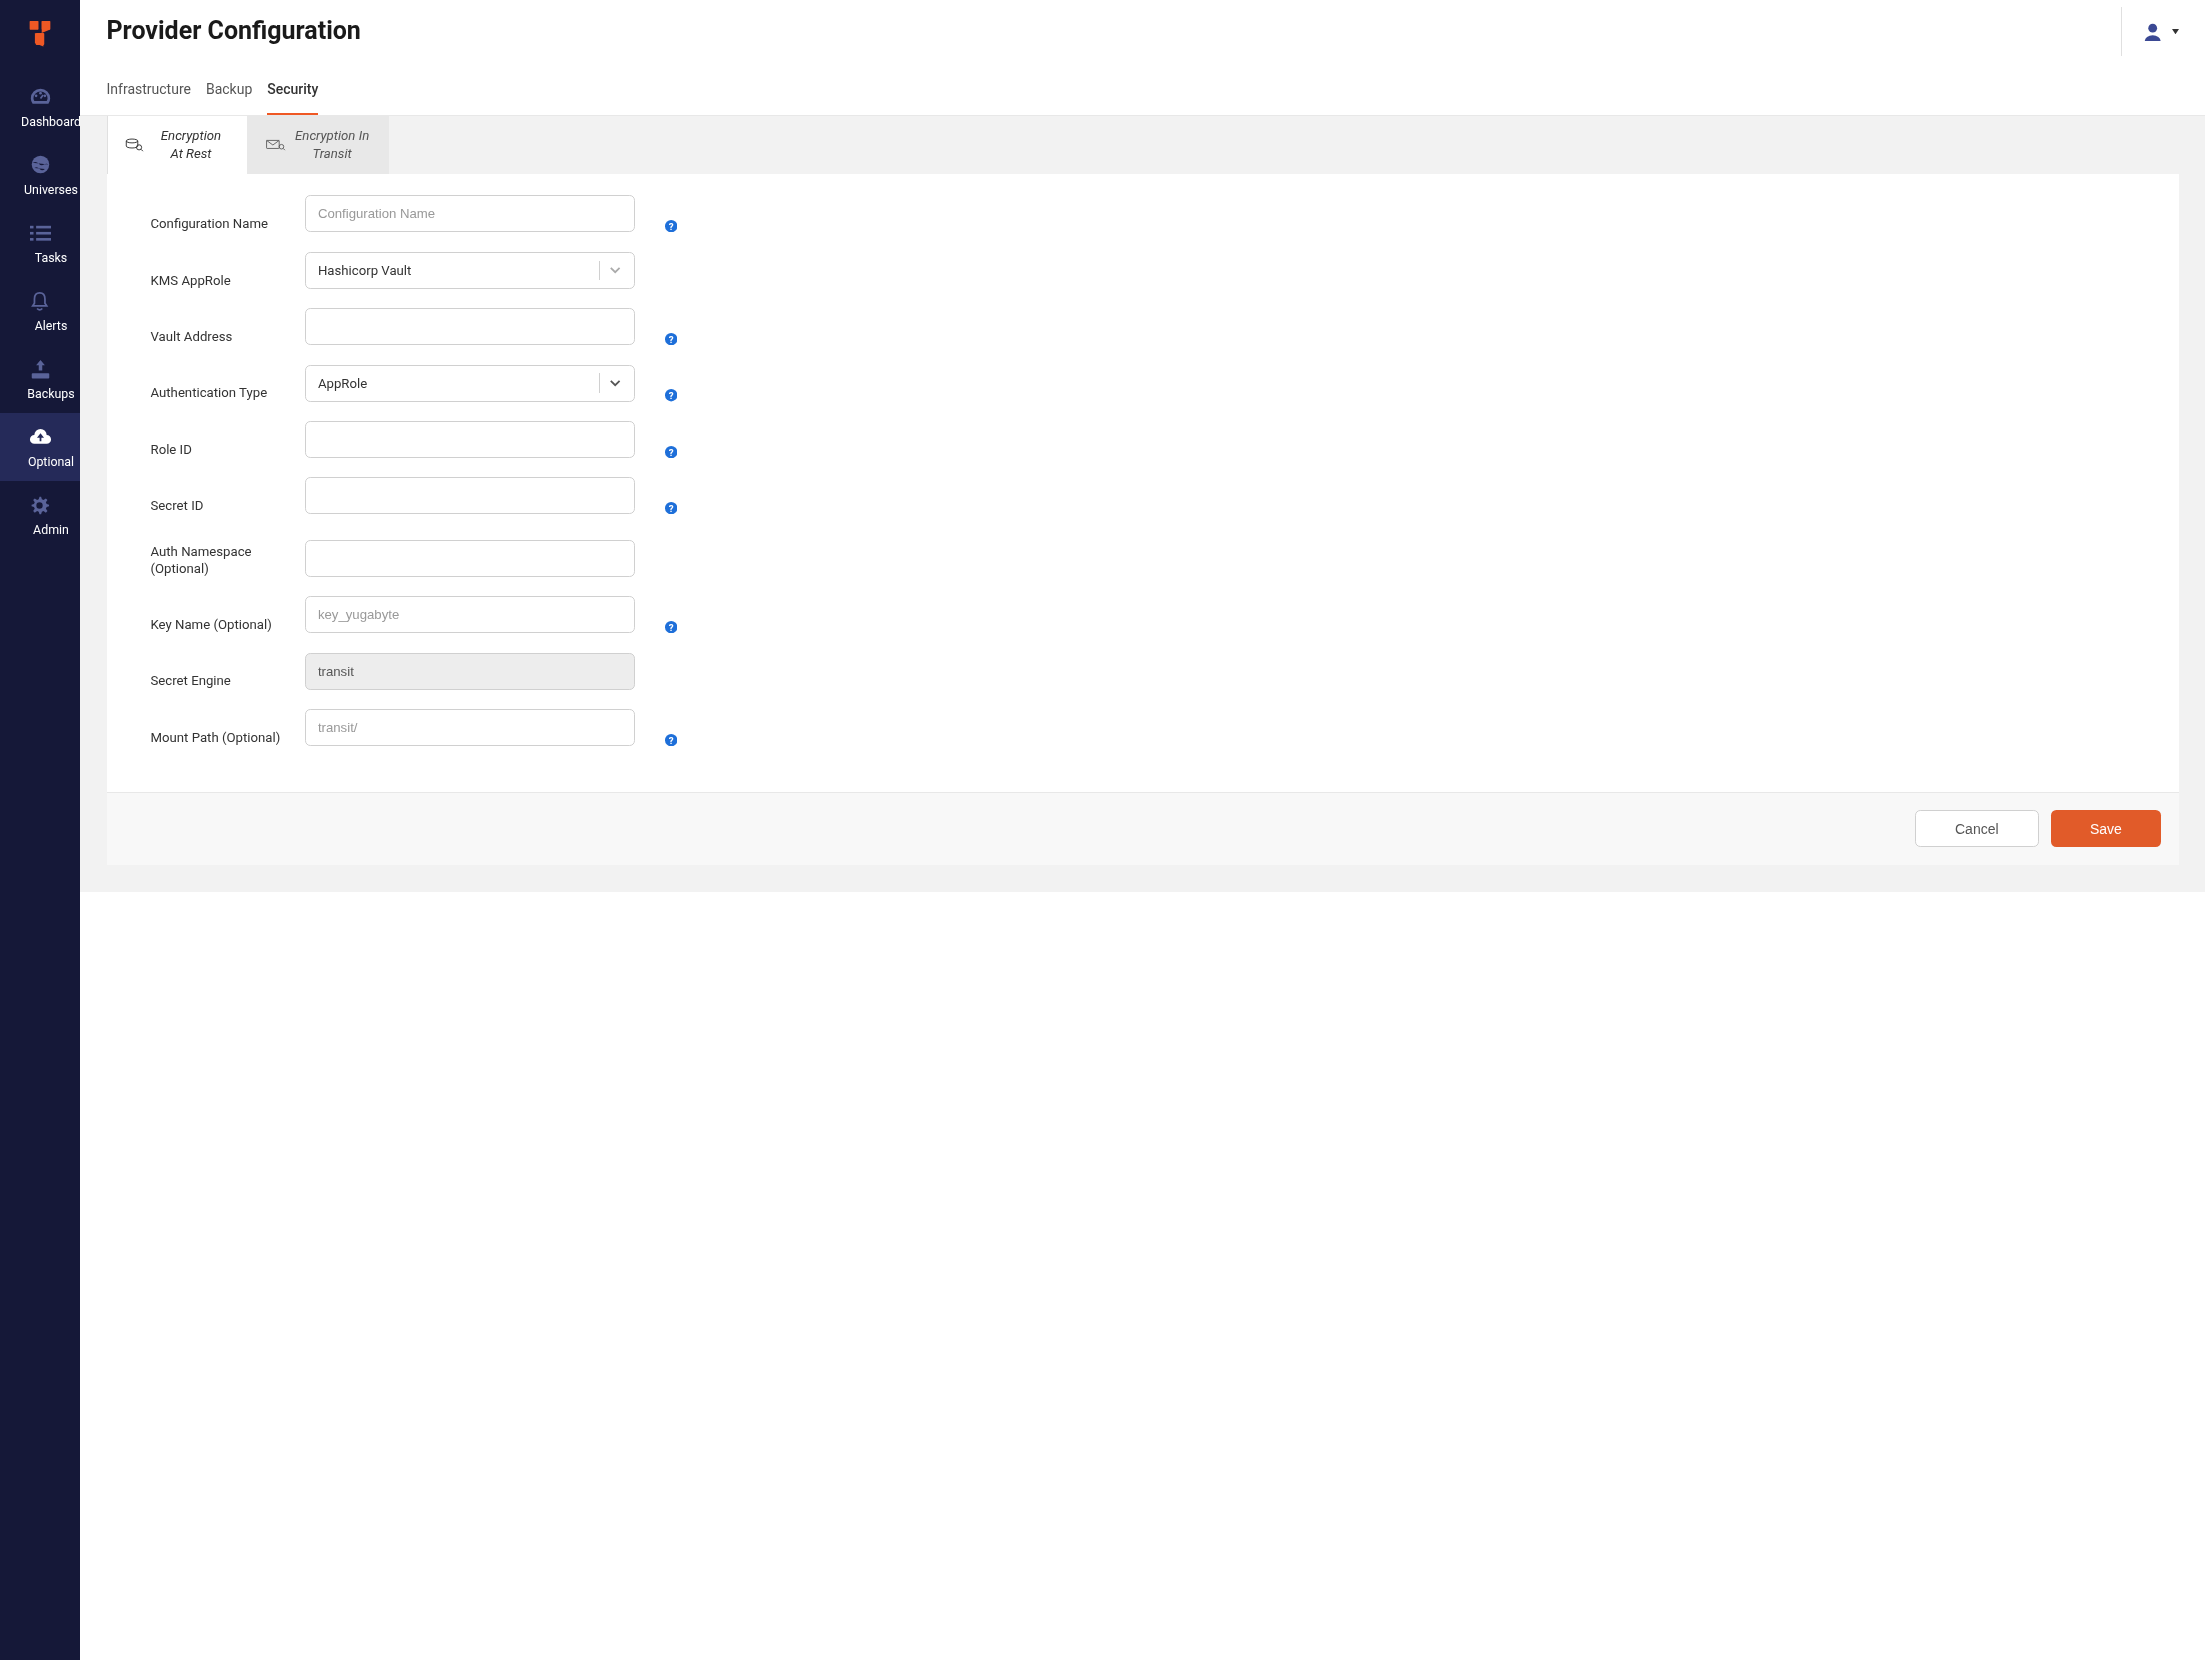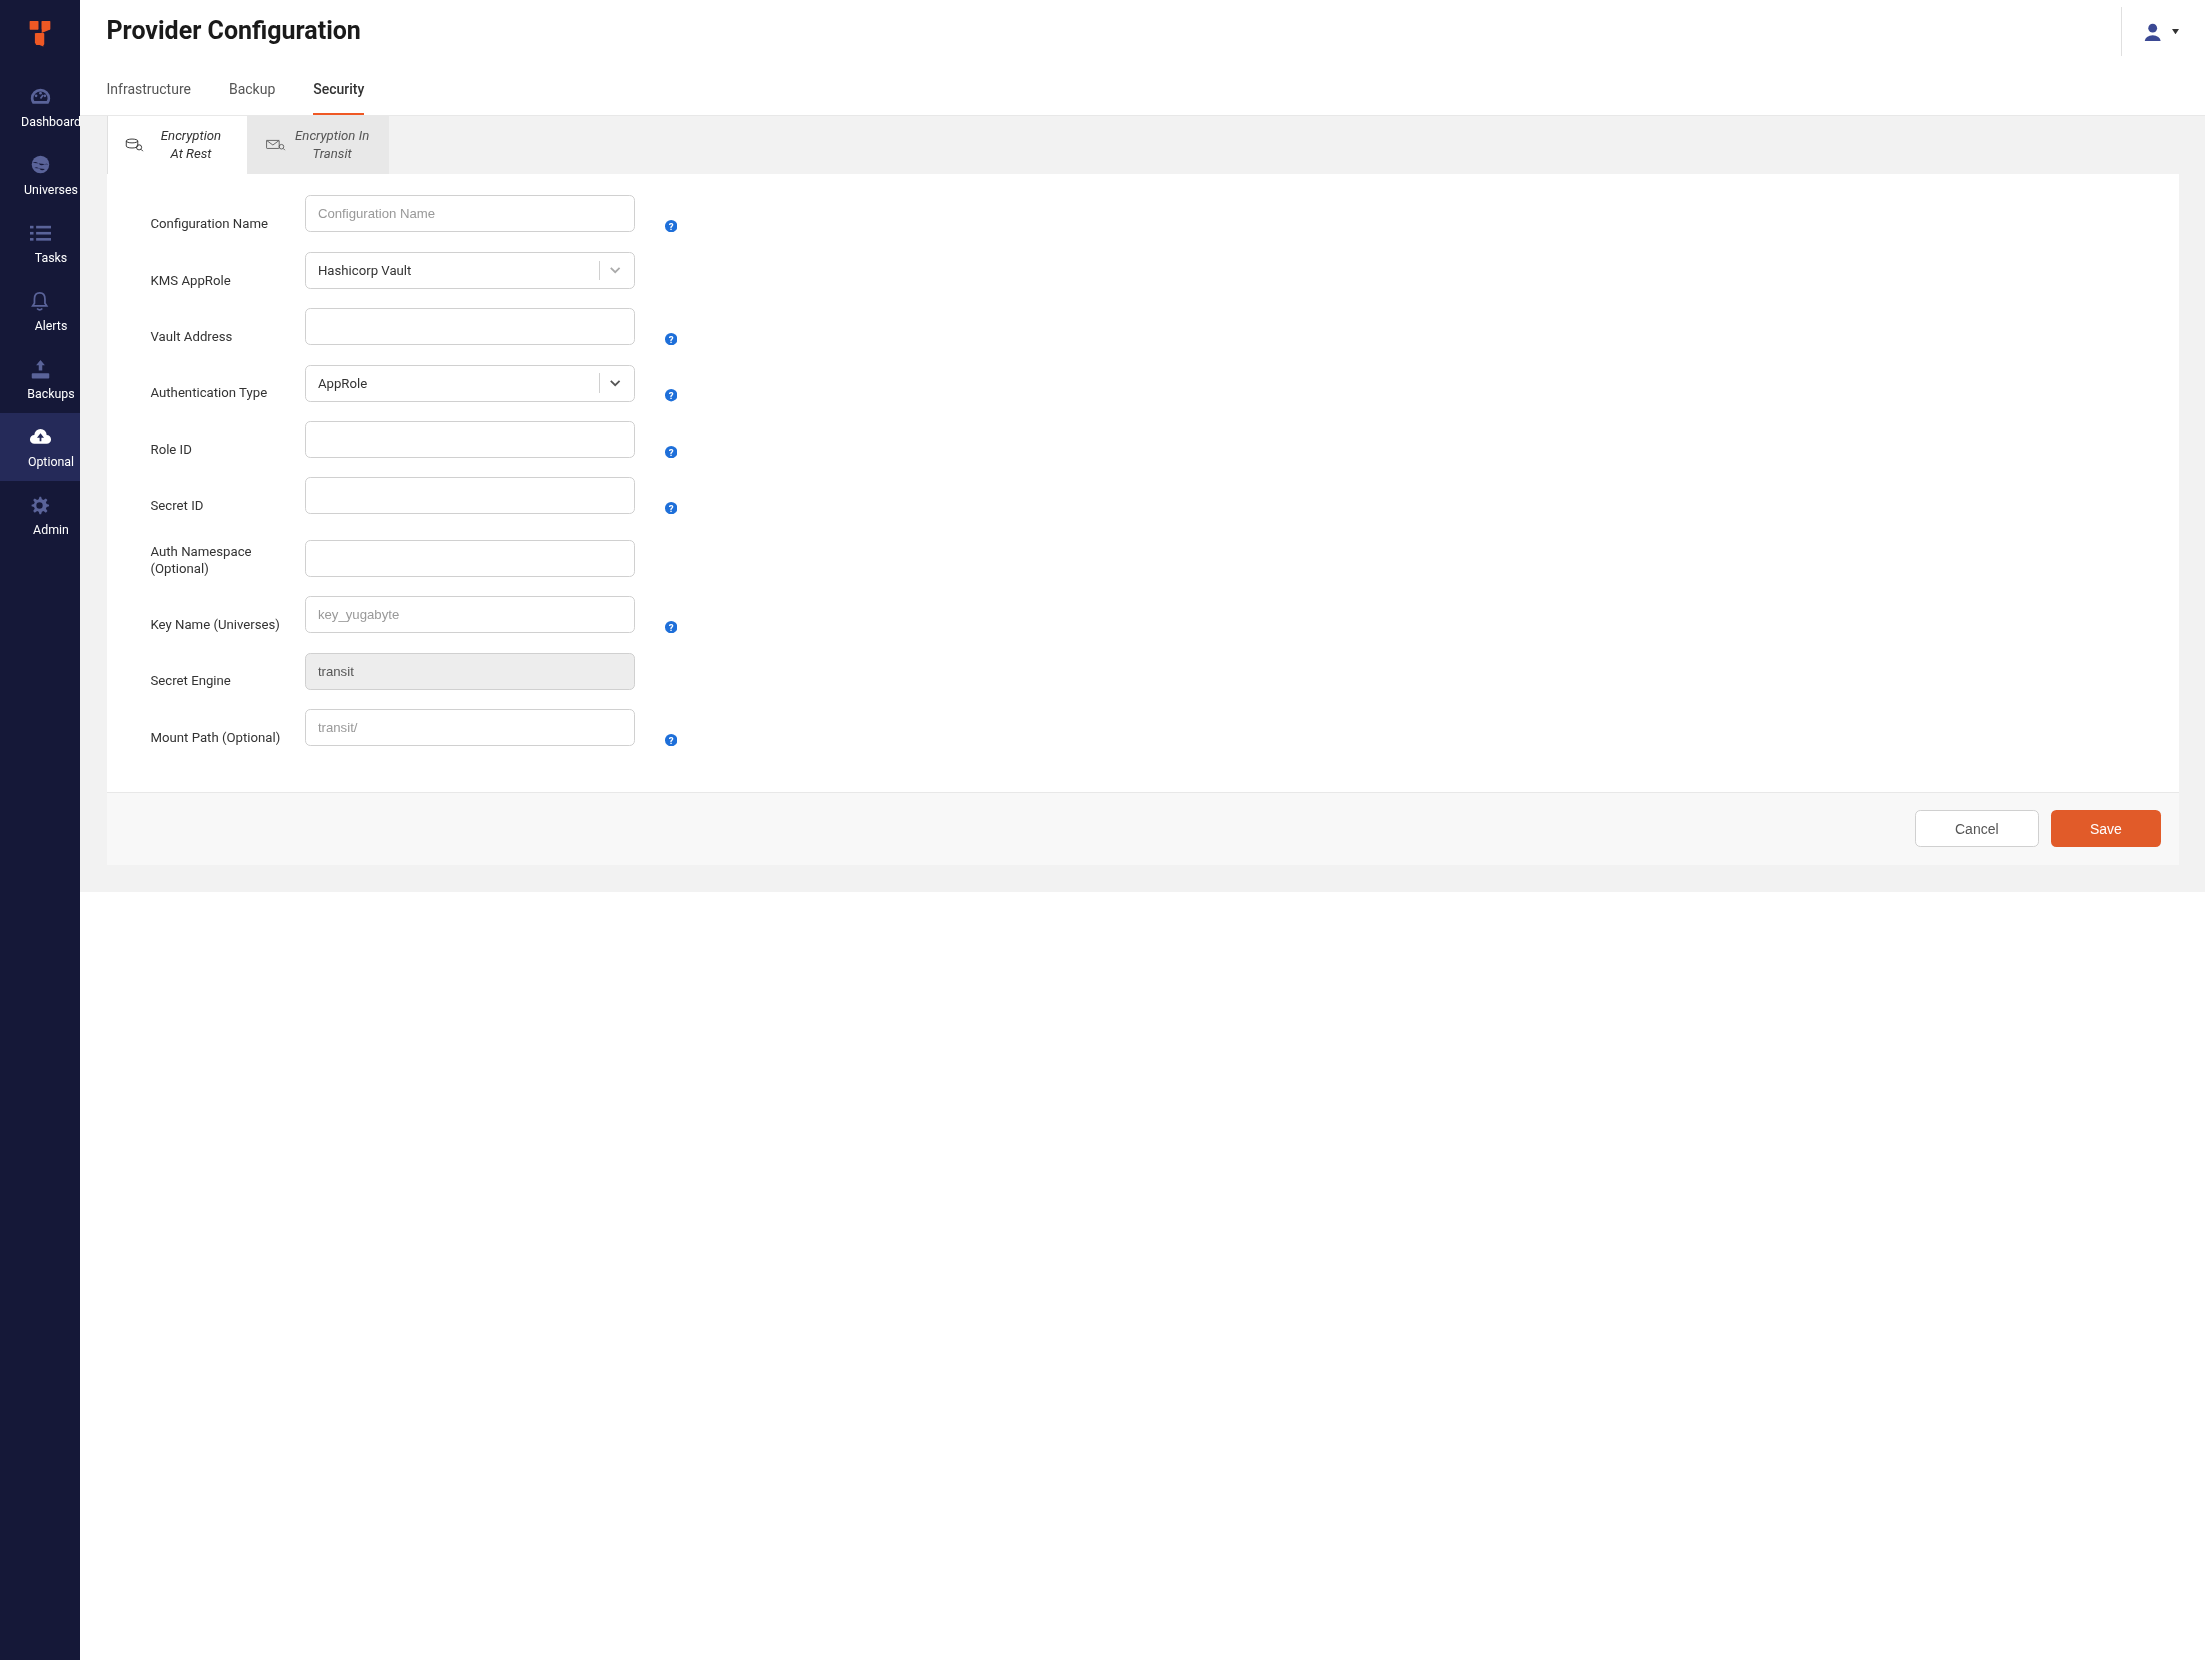--- a/index.html
+++ b/index.html
@@ -14,21 +14,21 @@
     .nav-icon { width: 23px; height: 23px; margin-bottom: 5.3px; display: flex; align-items: center; justify-content: center; }
     .nav-label { font-size: 12.4px; margin-left: 22px; }
     
     
     .main { flex: 1; background: #fff; }
     .header { display: flex; justify-content: space-between; align-items: flex-start; padding: 16px 26.5px 0 26.5px; }
     .page-title { font-size: 25px; font-weight: 700; color: #1a1a1a; }
     .user-menu { display: flex; align-items: center; gap: 8.8px; cursor: pointer; padding: 3.5px 0 3.5px 21px; border-left: 0.9px solid #e0e0e0; height: 49px; margin-top: -8.8px; }
     
     
-    .tabs { display: flex; gap: 38px; padding: 25px 26.5px 0 26.5px; border-bottom: 0.9px solid #e8e8e8; }
+    .tabs { display: flex; gap: 15px; padding: 25px 26.5px 0 26.5px; border-bottom: 0.9px solid #e8e8e8; }
     .tab { padding: 0 0 16px 0; cursor: pointer; color: #555; font-size: 14px; border-bottom: 2.6px solid transparent; }
     .tab.active { border-bottom-color: #ef5824; color: #333; font-weight: 500; }
     
     
     .content-area { background: #f2f2f2; padding: 0px 26.5px 26.5px 26.5px; }
     .panel { background: #fff; border-radius: 0 0 7px 7px; position: relative; }
     
     
     .subtabs { display: flex; }
     .subtab { display: flex; flex-direction: column; align-items: center; justify-content: center; padding: 10.6px 17.6px; cursor: pointer; font-size: 13.2px; color: #555; gap: 2.6px; border: 0.9px solid #e8e8e8; border-bottom: none; border-top: none; background: #e8e8e8; width: 141px; text-align: center; }
@@ -264,21 +264,21 @@
           </div>
 
           <div class="form-row">
             <div class="form-label">Auth Namespace (Optional)</div>
             <div class="form-input-wrap">
                 <input class="form-input" style="">
               </div>
           </div>
 
           <div class="form-row">
-            <div class="form-label">Key Name (Universes)</div>
+            <div class="form-label">Key Name (Optional)</div>
             <div class="form-input-wrap">
                 <input class="form-input" placeholder="key_yugabyte" style="">
               </div>
             <svg class="help-icon" viewBox="0 0 14 14" fill="#1e6fd9">
                 <circle cx="7" cy="7" r="7"></circle>
                 <text x="7" y="11" text-anchor="middle" fill="#fff" font-size="11" font-weight="bold">?</text>
               </svg>
           </div>
 
           <div class="form-row">

